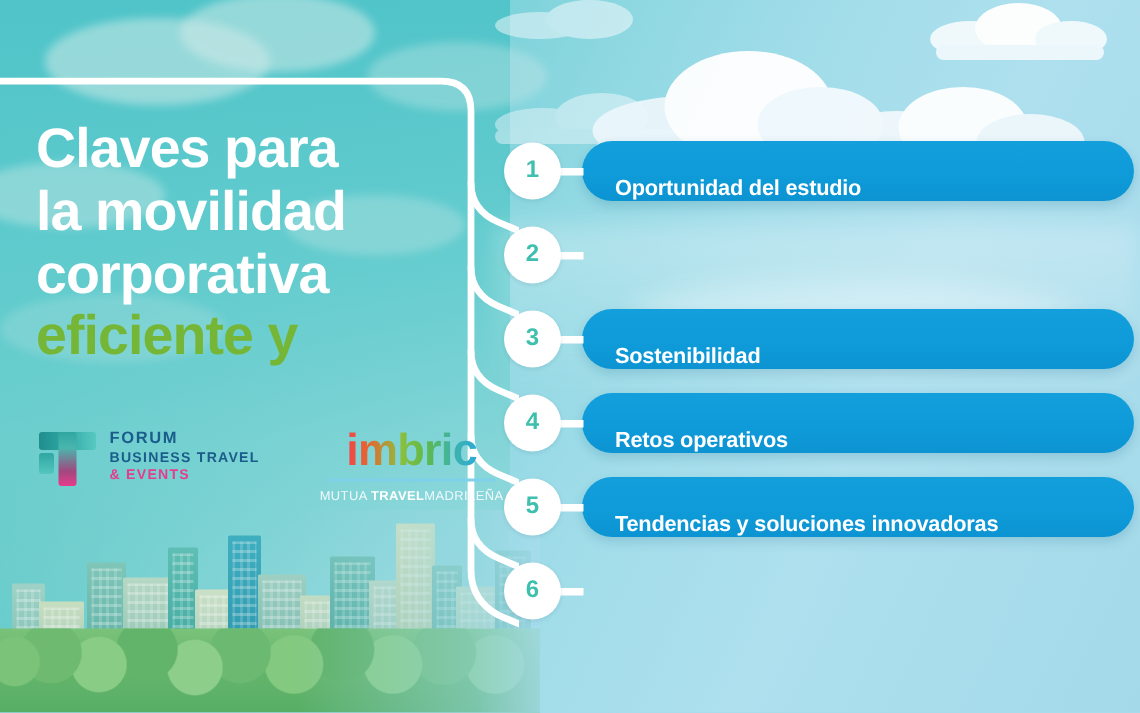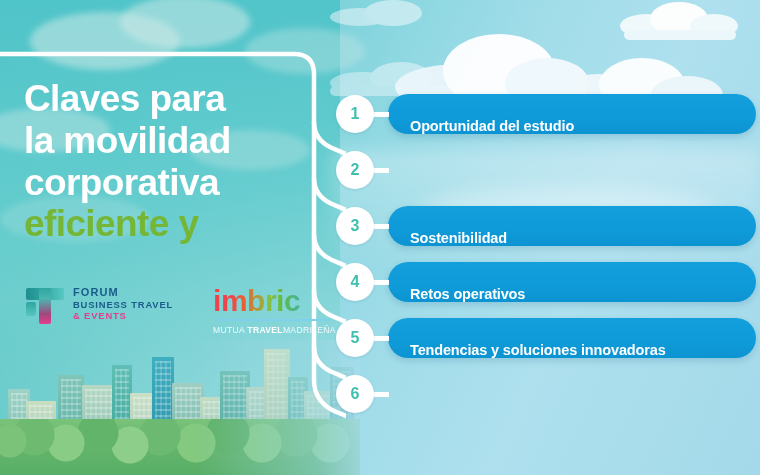--- a/index.html
+++ b/index.html
@@ -144,21 +144,21 @@
   }
   .forum-mark .notch {
     position:absolute; left:0; top:16px; width:10px; height:14px; border-radius:2px;
     background:linear-gradient(180deg,#2FA6A2 0%, #56C6BF 100%);
   }
   .forum-txt { line-height:1.18; }
   .forum-txt .l1 { font-size:11px; font-weight:bold; letter-spacing:1.1px; color:#1A5C8A; }
   .forum-txt .l2 { font-size:9.4px; font-weight:bold; letter-spacing:.85px; color:#1A5C8A; }
   .forum-txt .l3 { font-size:9.4px; font-weight:bold; letter-spacing:.85px; color:#E63C8C; }
 
-  .imbric { }
+  .imbric { text-align:center; }
   .imbric-word {
     font-size:30px; font-weight:bold; letter-spacing:-0.5px; line-height:1;
     background:linear-gradient(90deg,#F0444C 0%, #F0444C 14%, #E8642F 26%, #8CBF3F 44%, #5FB94A 58%, #3FB4A8 72%, #29A8E0 88%, #1FA3E6 100%);
     -webkit-background-clip:text; background-clip:text; color:transparent;
   }
   .imbric-rule { width:112px; height:2px; background:#7FD0EA; margin:3px auto 4px; }
   .imbric-sub { font-size:8.6px; letter-spacing:.3px; color:#F2FAFD; white-space:nowrap; }
   .imbric-sub b { color:#ffffff; }
 
   

